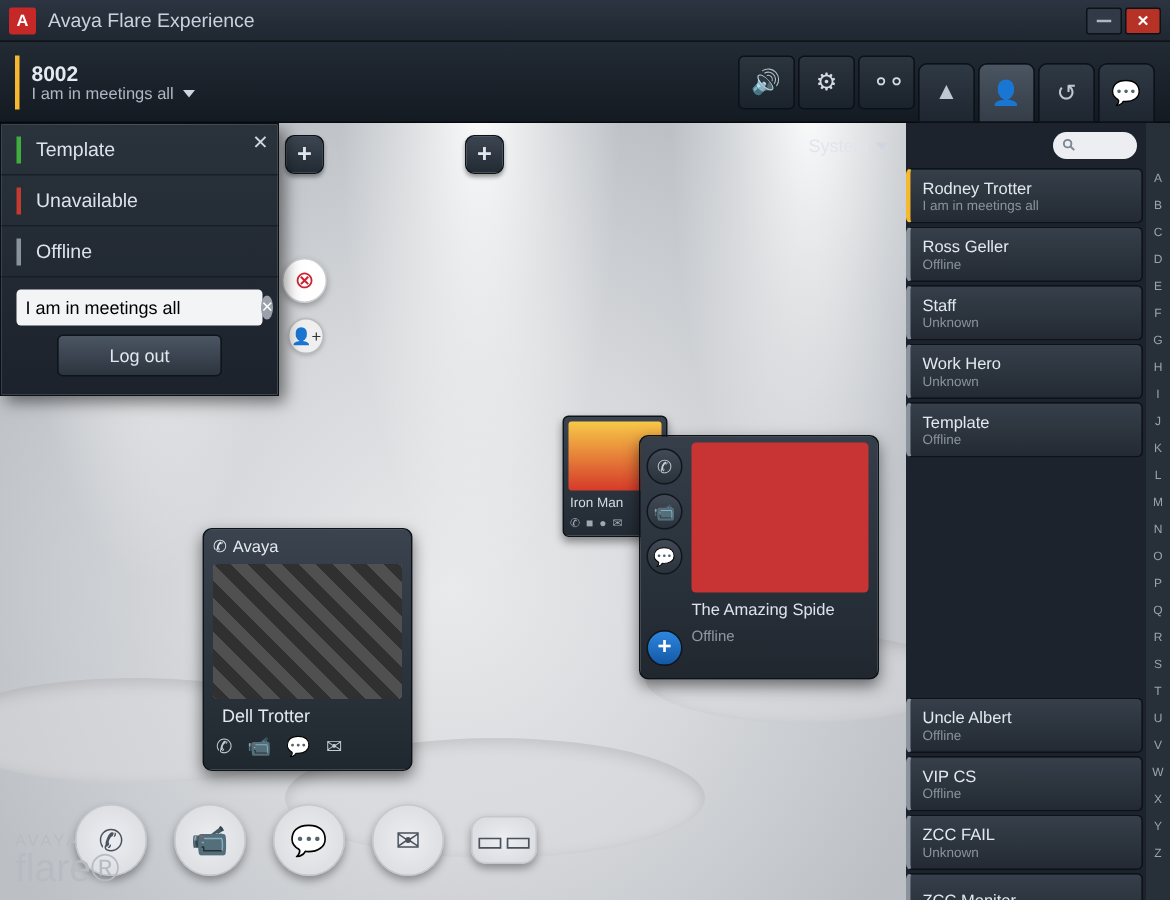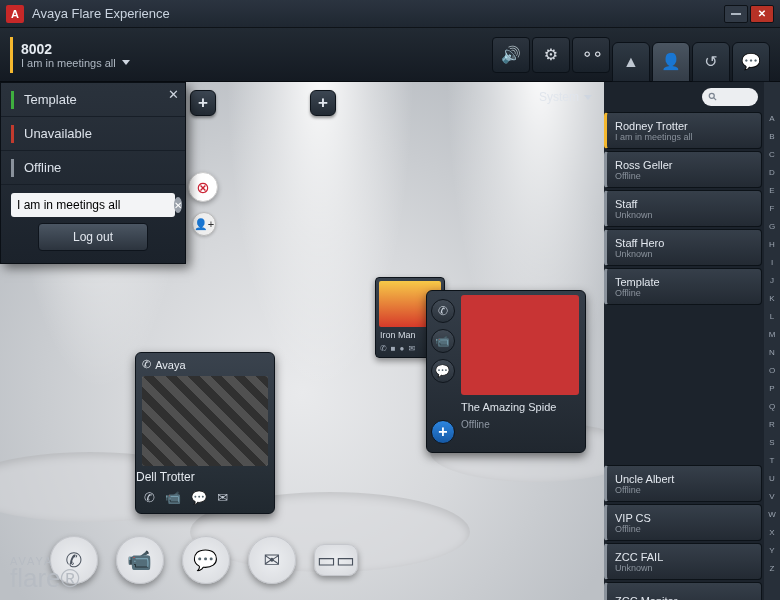--- a/index.html
+++ b/index.html
@@ -33,21 +33,21 @@
   .close-x{position:absolute;width:30px;height:30px;border-radius:50%;background:#fff;box-shadow:0 2px 5px rgba(0,0,0,.3);display:flex;align-items:center;justify-content:center;color:#c23;left:188px;top:90px;border:1px solid #ccc;}
   .add-p{position:absolute;width:24px;height:24px;border-radius:50%;background:#efefef;box-shadow:0 1px 3px rgba(0,0,0,.2);display:flex;align-items:center;justify-content:center;font-size:11px;left:192px;top:130px;color:#333;border:1px solid #bbb;}
   .minicard{position:absolute;width:70px;background:linear-gradient(#3a434e,#222a33);border:1px solid #0d131a;border-radius:4px;box-shadow:0 3px 6px rgba(0,0,0,.4);left:375px;top:195px;color:#d3dae3;font-size:9px;}
   .minicard .av{height:46px;margin:3px;border-radius:2px;background:linear-gradient(#f7c948,#d63a2a);}
   .minicard .nm{padding:0 4px 2px;}
   .minicard .icons{display:flex;gap:4px;padding:2px 4px 4px;color:#9fa9b6;font-size:8px;}
   .bigcard{position:absolute;width:140px;background:linear-gradient(#3a434e,#20282f);border:1px solid #0d131a;border-radius:6px;box-shadow:0 4px 10px rgba(0,0,0,.5);left:135px;top:270px;color:#e5eaf0;}
   .bigcard .hdr{display:flex;align-items:center;gap:4px;padding:5px 6px;font-size:11px;}
   .bigcard .av{height:90px;margin:0 6px;border-radius:3px;background:#888;position:relative;overflow:hidden;}
   .bigcard .av::after{content:"";position:absolute;inset:0;background:repeating-linear-gradient(45deg,#303030 0 8px,#505050 8px 16px);}
-  .bigcard .nm{padding:4px 0 2px;font-size:12px;}
+  .bigcard .nm{padding:4px 12px 2px;font-size:12px;}
   .bigcard .icons{display:flex;gap:10px;padding:4px 8px 8px;color:#c3cad4;font-size:13px;}
   .bottom-actions{position:absolute;bottom:16px;left:50px;display:flex;gap:18px;}
   .ba{width:48px;height:48px;border-radius:50%;background:radial-gradient(#eceef1,#d7d9dd);box-shadow:0 3px 6px rgba(0,0,0,.35);display:flex;align-items:center;justify-content:center;color:#4a525e;font-size:20px;border:1px solid #c5c7cc;}
   .ba.sq{border-radius:10px;width:44px;height:32px;align-self:center;}
   .logo{position:absolute;left:10px;bottom:10px;font-size:26px;color:#b7bcc3;line-height:.9;}
   .logo .top{font-size:11px;letter-spacing:2px;}
   .presence-menu{position:absolute;top:0;left:0;width:186px;background:linear-gradient(#2a323c,#1b222b);border:1px solid #0a0f15;box-shadow:4px 4px 10px rgba(0,0,0,.5);color:#dce2ea;font-size:13px;z-index:50;}
   .presence-menu .close{position:absolute;right:6px;top:4px;color:#cfd6e0;font-size:13px;}
   .pm-item{display:flex;align-items:center;height:34px;padding:0 10px;border-bottom:1px solid #171e27;}
   .pm-item .bar{width:3px;height:18px;margin-right:10px;}
@@ -261,21 +261,21 @@
           </div>
           <div class="c-item">
             <span class="nm">Ross Geller</span>
             <span class="st">Offline</span>
           </div>
           <div class="c-item">
             <span class="nm">Staff</span>
             <span class="st">Unknown</span>
           </div>
           <div class="c-item">
-            <span class="nm">Staff Hero</span>
+            <span class="nm">Work Hero</span>
             <span class="st">Unknown</span>
           </div>
           <div class="c-item">
             <span class="nm">Template</span>
             <span class="st">Offline</span>
           </div>
           <div style="height: 156px;"></div>
           <div class="c-item">
             <span class="nm">Uncle Albert</span>
             <span class="st">Offline</span>

